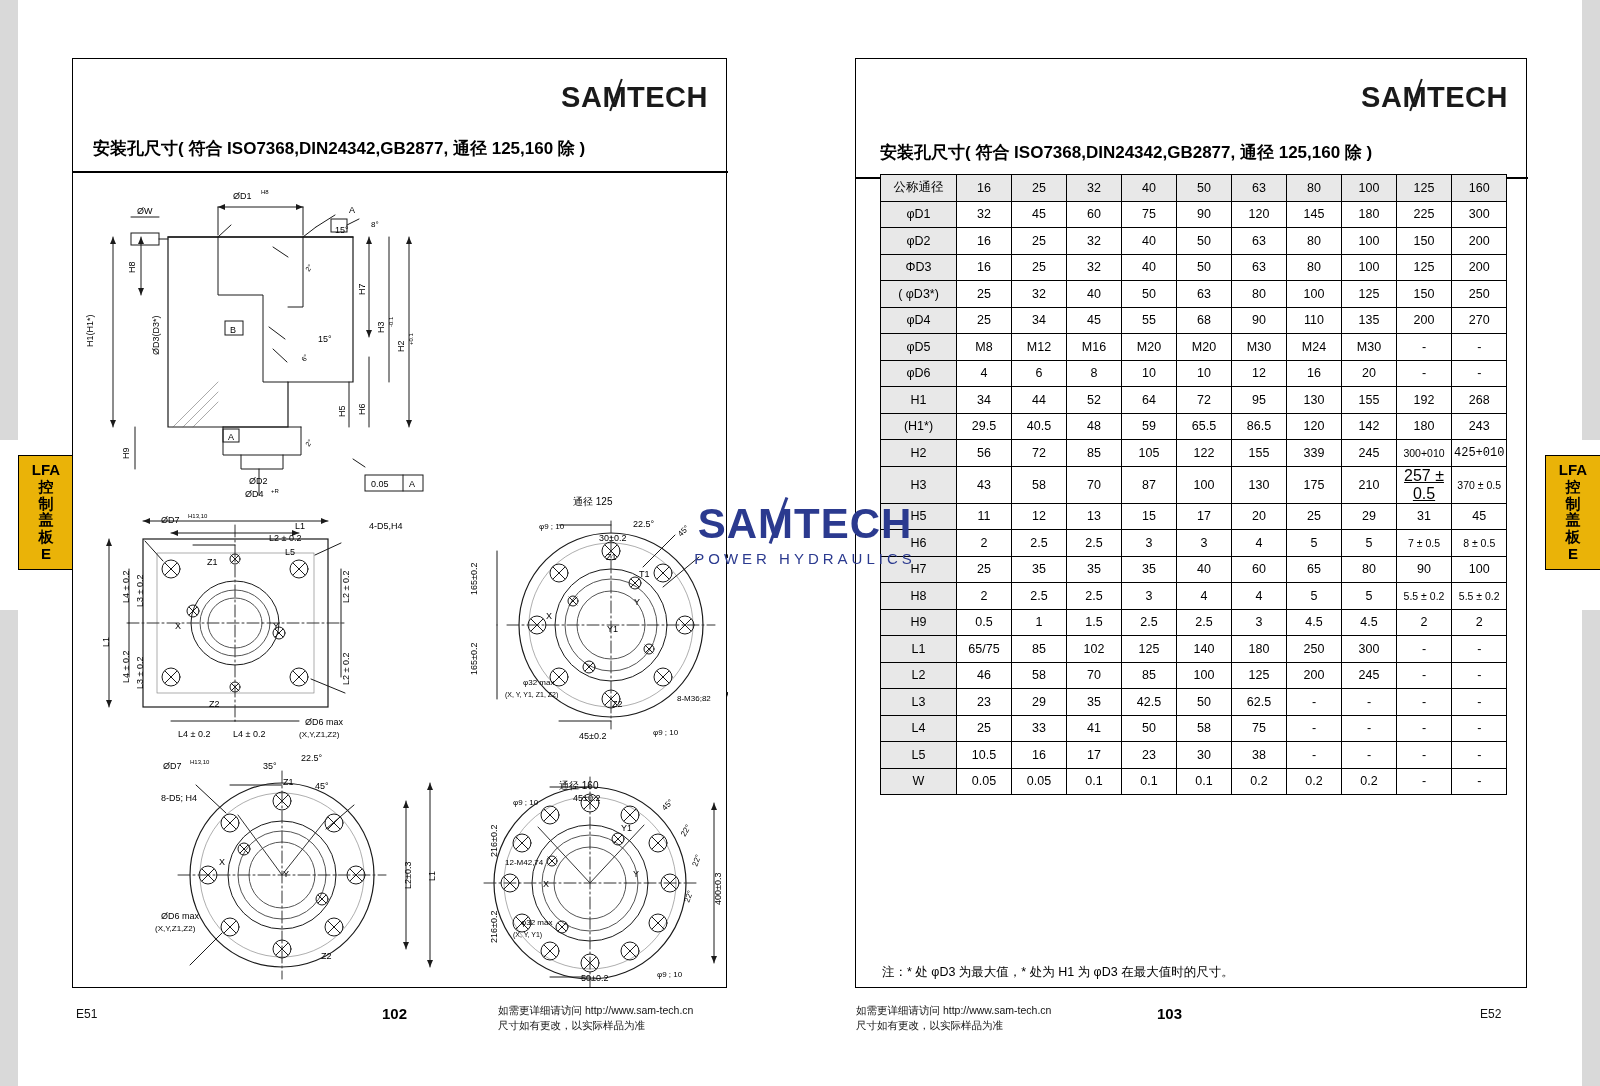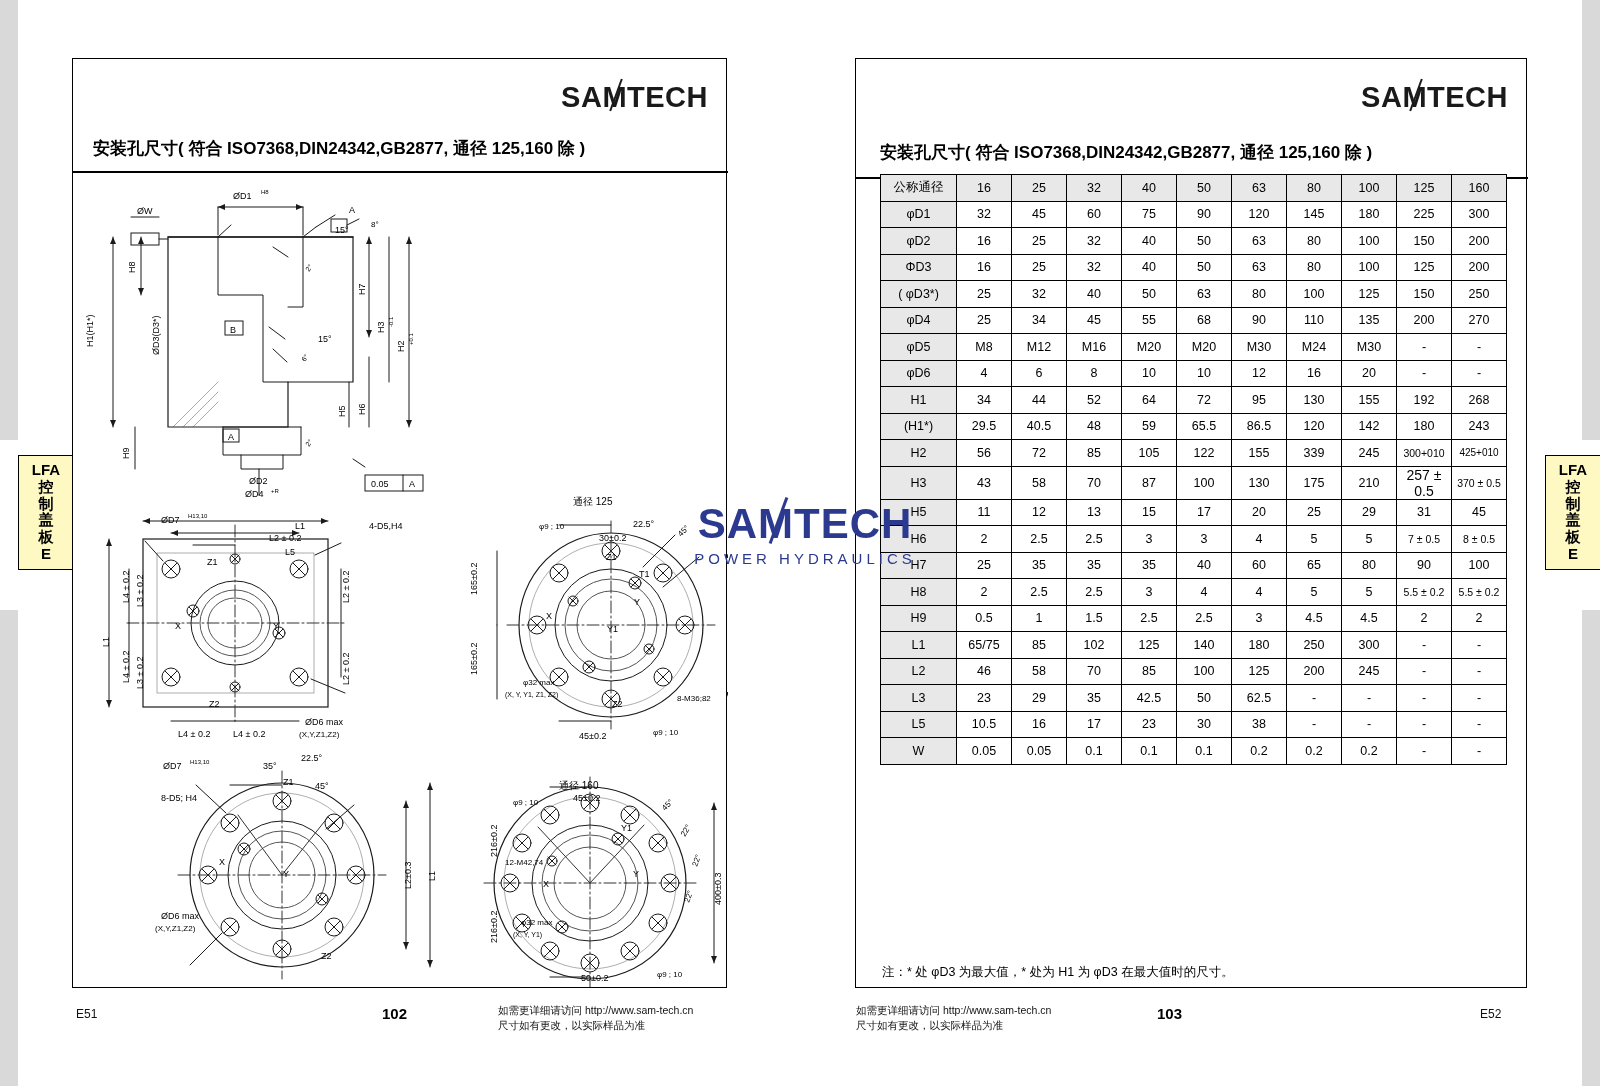--- a/index.html
+++ b/index.html
@@ -52,21 +52,21 @@
 
   .hr-line {
     position:absolute;
     height:1.5px; background:#000;
   }
 
   
   .side-tab {
     position:absolute;
     border:1.5px solid #000;
-    background:#fef9c3;
+    background:#eab308;
     width:56px;
     text-align:center;
     font-size:15px;
     font-weight:bold;
     line-height:1.12;
     padding:6px 2px;
     color:#000;
   }
   #tab-left  { left:18px;  top:455px; }
   #tab-right { left:1545px; top:455px; }
@@ -784,33 +784,33 @@
           <td class="rowhead">H2</td>
           <td>56</td>
           <td>72</td>
           <td>85</td>
           <td>105</td>
           <td>122</td>
           <td>155</td>
           <td>339</td>
           <td>245</td>
           <td style="font-size: 10.5px;">300+010</td>
-          <td style="font-size: 10px;">425+010</td>
+          <td style="font-size: 12px; font-family: Liberation Mono, monospace;">425+010</td>
         </tr>
         <tr>
           <td class="rowhead">H3</td>
           <td>43</td>
           <td>58</td>
           <td>70</td>
           <td>87</td>
           <td>100</td>
           <td>130</td>
           <td>175</td>
           <td>210</td>
-          <td style="font-size: 14px;">257 ± 0.5</td>
+          <td style="font-size: 16px; text-decoration: underline;">257 ± 0.5</td>
           <td style="font-size: 10.5px;">370 ± 0.5</td>
         </tr>
         <tr>
           <td class="rowhead">H5</td>
           <td>11</td>
           <td>12</td>
           <td>13</td>
           <td>15</td>
           <td>17</td>
           <td>20</td>
@@ -904,20 +904,33 @@
           <td>35</td>
           <td>42.5</td>
           <td>50</td>
           <td>62.5</td>
           <td>-</td>
           <td>-</td>
           <td>-</td>
           <td>-</td>
         </tr>
         <tr>
+          <td class="rowhead">L4</td>
+          <td>25</td>
+          <td>33</td>
+          <td>41</td>
+          <td>50</td>
+          <td>58</td>
+          <td>75</td>
+          <td>-</td>
+          <td>-</td>
+          <td>-</td>
+          <td>-</td>
+        </tr>
+        <tr>
           <td class="rowhead">L5</td>
           <td>10.5</td>
           <td>16</td>
           <td>17</td>
           <td>23</td>
           <td>30</td>
           <td>38</td>
           <td>-</td>
           <td>-</td>
           <td>-</td>

